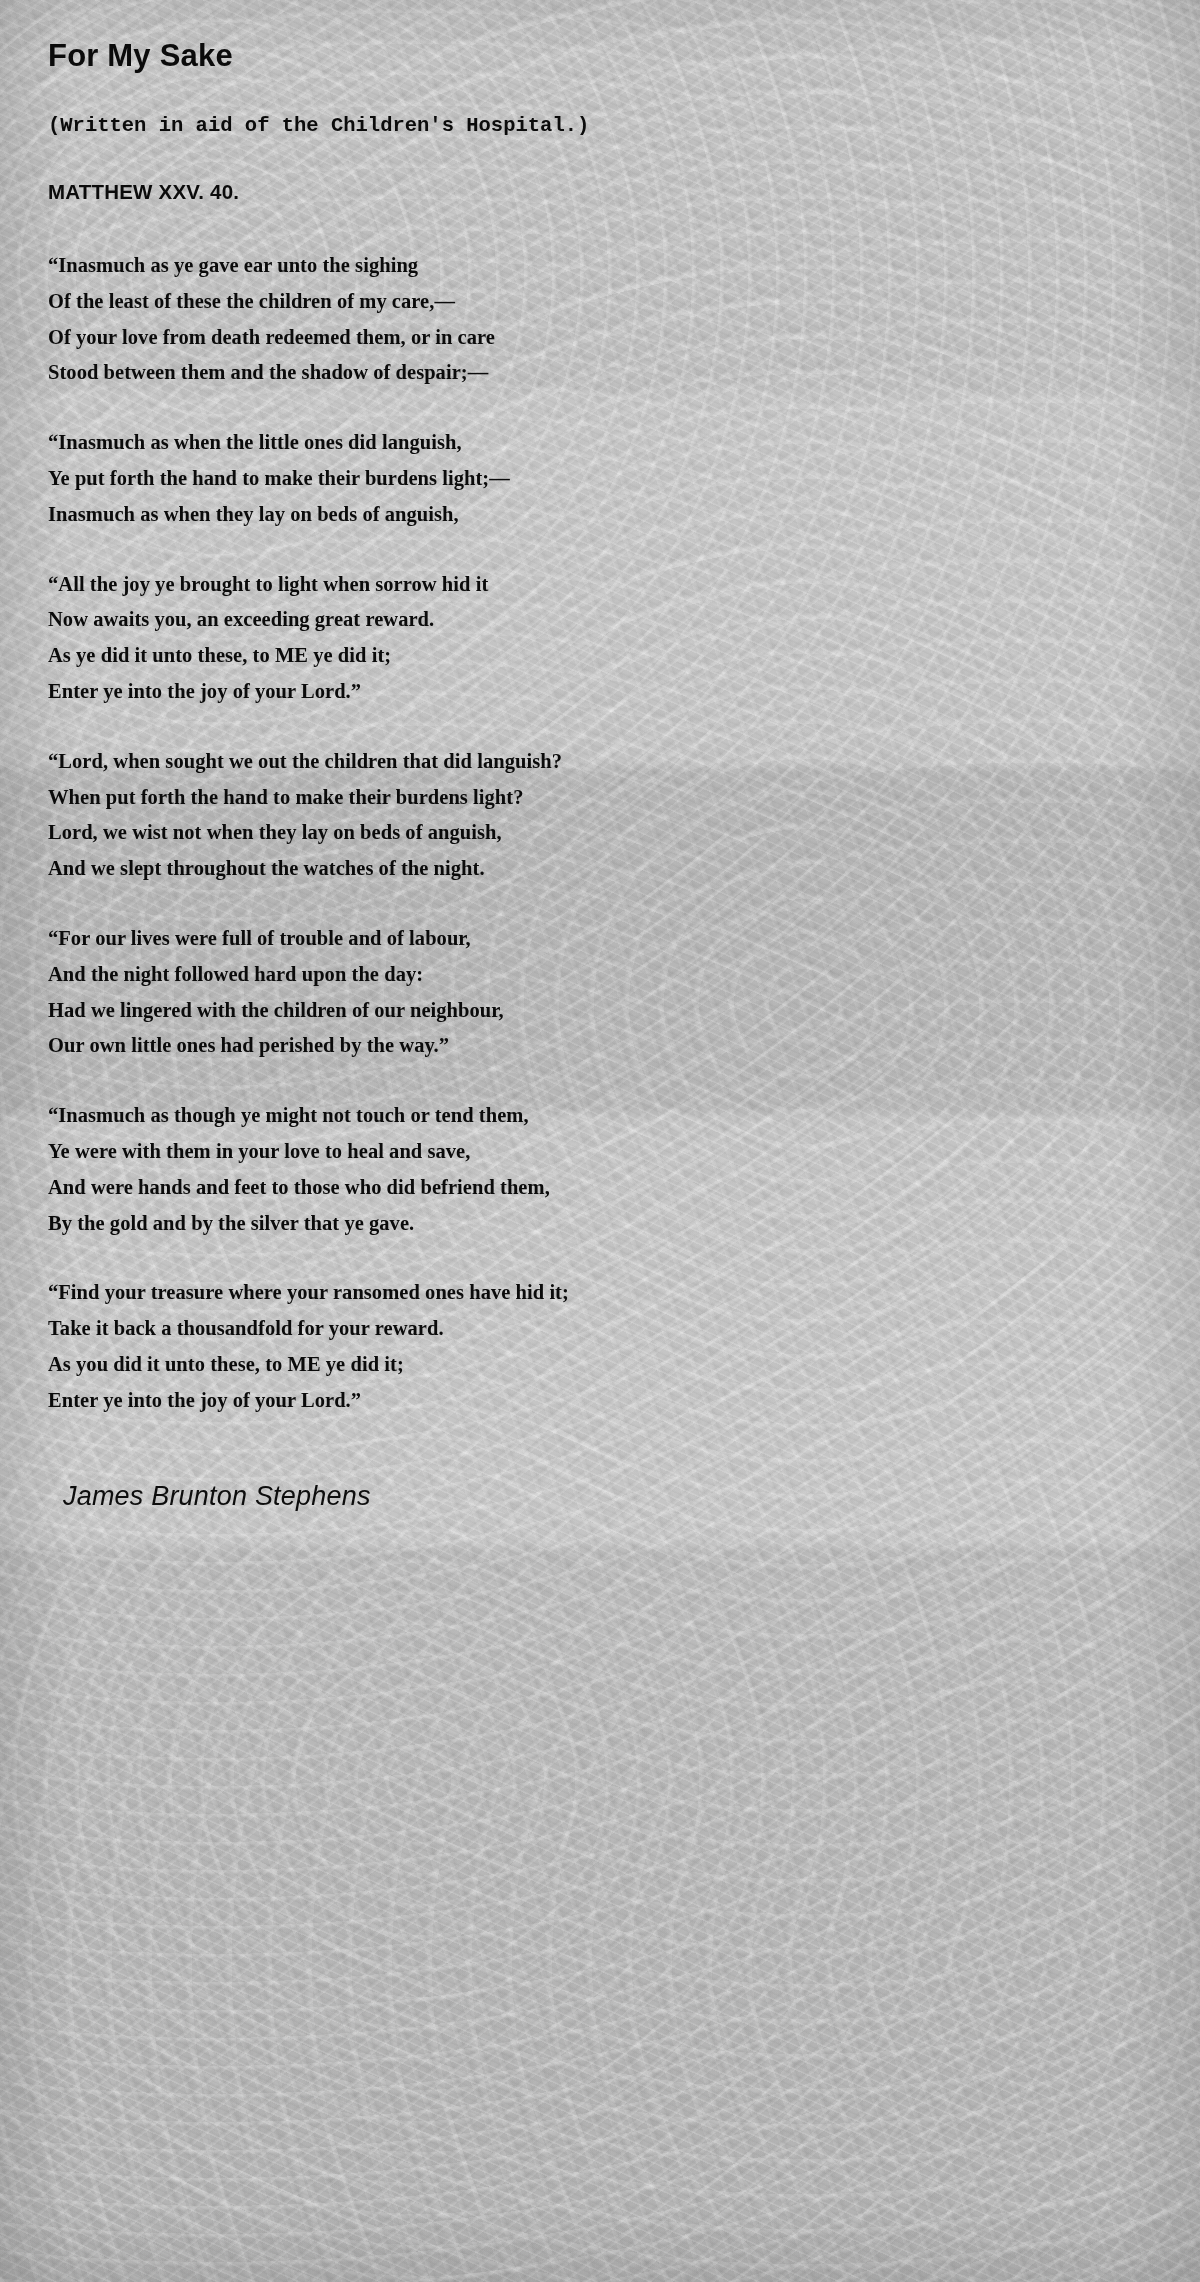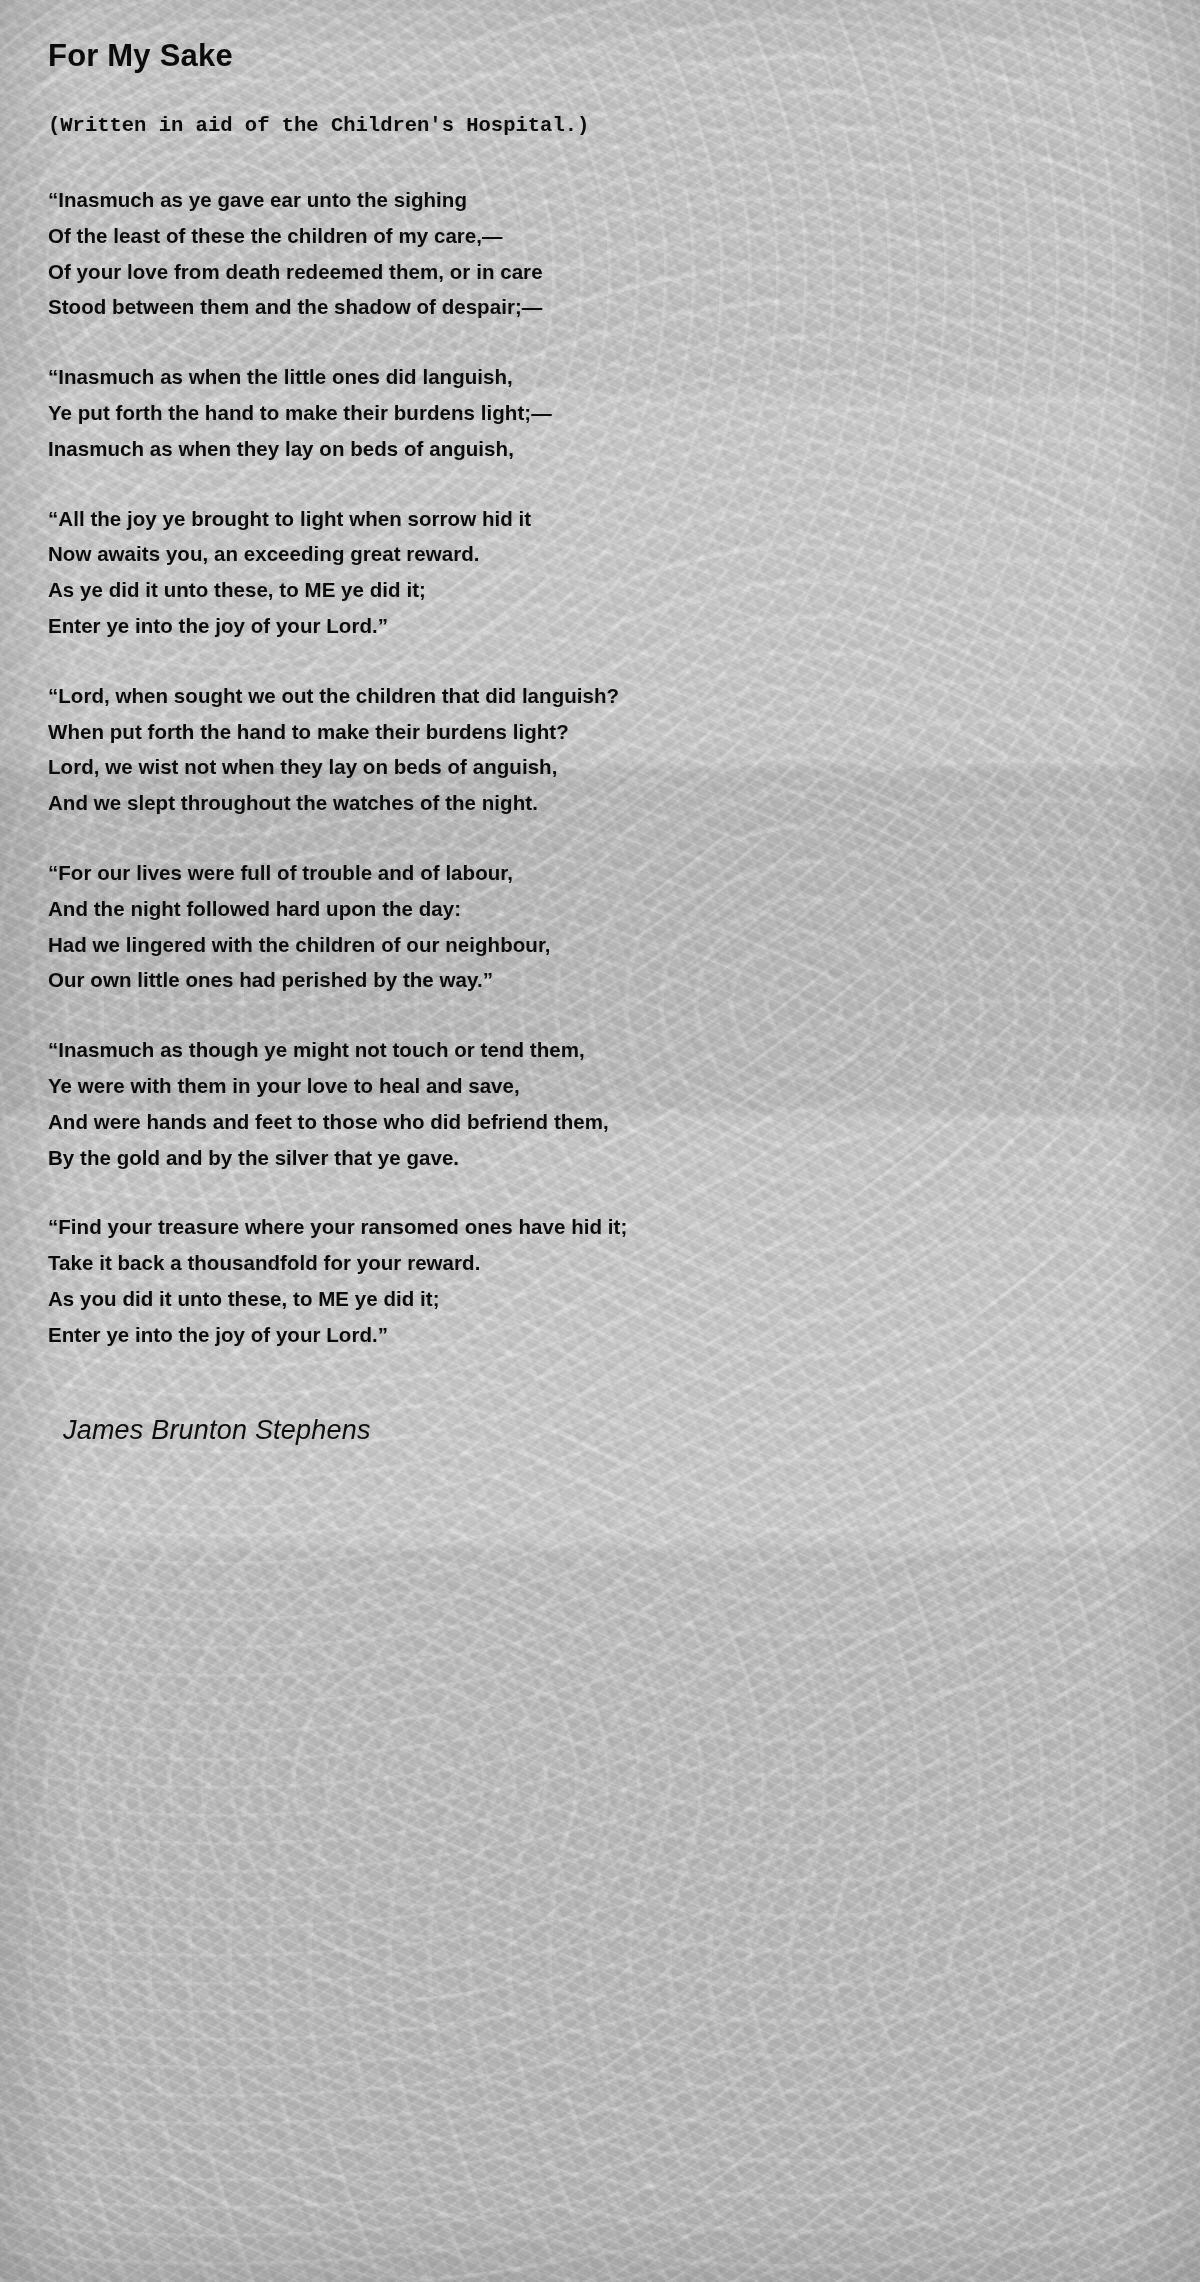--- a/index.html
+++ b/index.html
@@ -166,20 +166,21 @@
     color: #0b0b0b;
   }
 
   .poem-body {
     margin: 0;
     padding-top: 42px;
   }
 
   .stanza {
     margin: 0 0 34px 0;
+    font-family: Liberation Serif, serif;
   }
 
   .poem-line {
     font-size: 20.5px;
     font-weight: bold;
     line-height: 35.8px;
     color: #0b0b0b;
     white-space: pre;
     letter-spacing: 0.05px;
   }
@@ -203,20 +204,21 @@
   <div class="bg-texture"></div>
   <div class="bg-bands"></div>
   <div class="bg-vignette"></div>
 
   <div class="content">
 
     <h1 class="poem-title">For My Sake</h1>
 
     <p class="poem-dedication">(Written in aid of the Children's Hospital.)</p>
 
+    <p class="poem-epigraph">MATTHEW XXV. 40.</p>
 
     <div class="poem-body">
 
     <div class="stanza">
           <div class="poem-line">“Inasmuch as ye gave ear unto the sighing</div>
           <div class="poem-line">Of the least of these the children of my care,—</div>
           <div class="poem-line">Of your love from death redeemed them, or in care</div>
           <div class="poem-line">Stood between them and the shadow of despair;—</div>
         </div>
         <div class="stanza">

